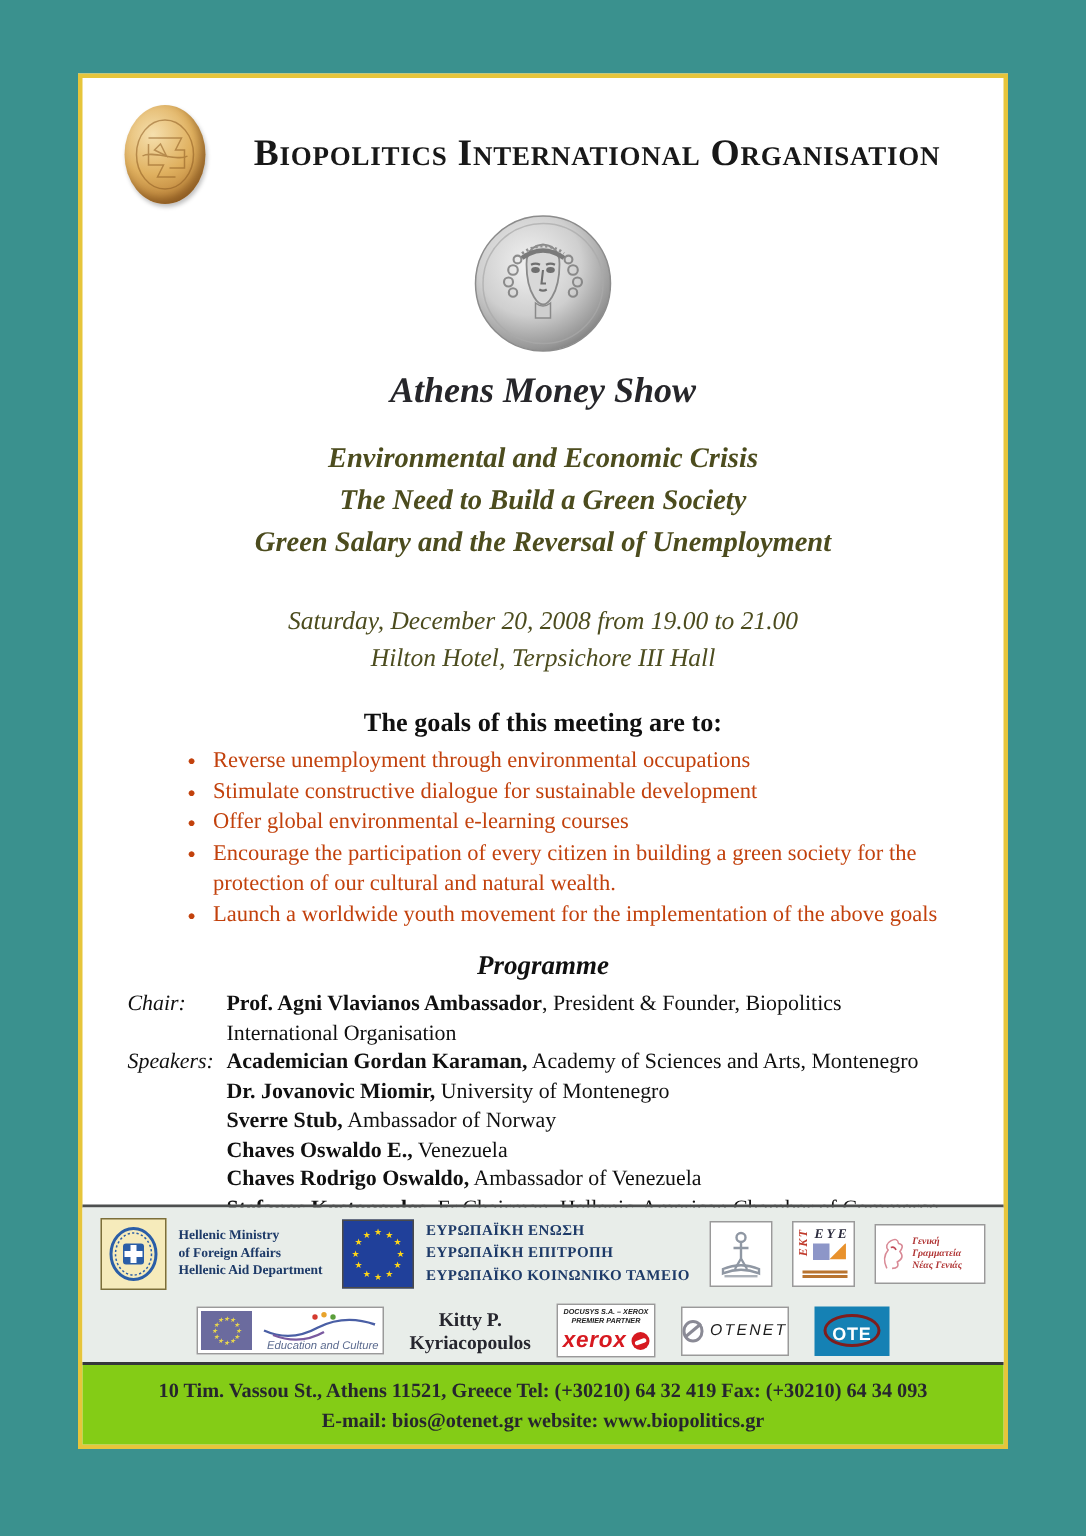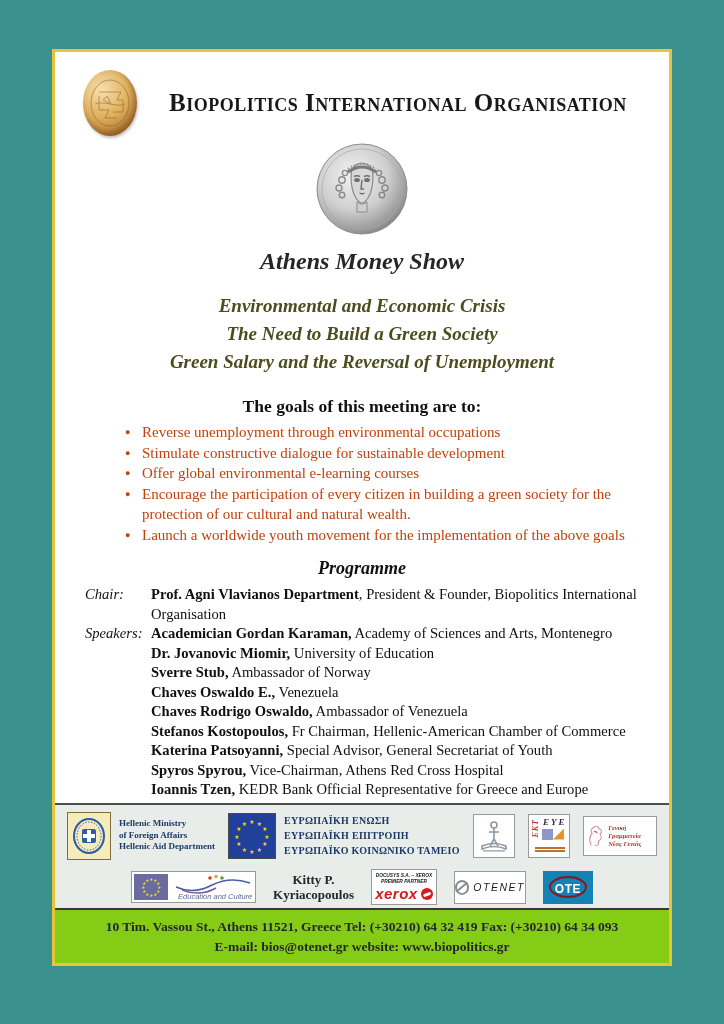--- a/index.html
+++ b/index.html
@@ -162,41 +162,45 @@
   </svg>
 
   <div class="event-title">Athens Money Show</div>
 
   <div class="theme">
       <div>Environmental and Economic Crisis</div>
       <div>The Need to Build a Green Society</div>
       <div>Green Salary and the Reversal of Unemployment</div>
     </div>
 
+  <div class="when">
+    <div>Saturday, December 20, 2008 from 19.00 to 21.00</div>
+    <div>Hilton Hotel, Terpsichore III Hall</div>
+  </div>
 
   <div class="goals-heading">The goals of this meeting are to:</div>
   <ul class="goals-list">
       <li>Reverse unemployment through environmental occupations</li>
       <li>Stimulate constructive dialogue for sustainable development</li>
       <li>Offer global environmental e-learning courses</li>
       <li>Encourage the participation of every citizen in building a green society for the protection of our cultural and natural wealth.</li>
       <li>Launch a worldwide youth movement for the implementation of the above goals</li>
     </ul>
 
   <div class="prog-heading">Programme</div>
   <div class="programme">
     <div class="prog-row">
       <div class="prog-label">Chair:</div>
-      <div class="prog-content"><b>Prof. Agni Vlavianos Department</b><span>, President  &amp; Founder, Biopolitics International Organisation</span></div>
+      <div class="prog-content"><b>Prof. Agni Vlavianos Ambassador</b><span>, President  &amp; Founder, Biopolitics International Organisation</span></div>
     </div>
     <div class="prog-row">
       <div class="prog-label">Speakers:</div>
       <div class="prog-content">
           <div class="prog-line"><b>Academician Gordan Karaman,</b><span> Academy of Sciences and Arts, Montenegro</span></div>
-          <div class="prog-line"><b>Dr. Jovanovic Miomir,</b><span> University of Education</span></div>
+          <div class="prog-line"><b>Dr. Jovanovic Miomir,</b><span> University of Montenegro</span></div>
           <div class="prog-line"><b>Sverre Stub,</b><span> Ambassador of Norway</span></div>
           <div class="prog-line"><b>Chaves Oswaldo E.,</b><span> Venezuela</span></div>
           <div class="prog-line"><b>Chaves Rodrigo Oswaldo,</b><span> Ambassador of Venezuela</span></div>
           <div class="prog-line"><b>Stefanos Kostopoulos,</b><span> Fr Chairman, Hellenic-American Chamber of Commerce</span></div>
           <div class="prog-line"><b>Katerina Patsoyanni,</b><span> Special Advisor, General Secretariat of Youth</span></div>
           <div class="prog-line"><b>Spyros Spyrou,</b><span> Vice-Chairman, Athens Red Cross Hospital</span></div>
           <div class="prog-line"><b>Ioannis Tzen,</b><span> KEDR Bank Official Representative for Greece and Europe</span></div>
           <div class="prog-line"><b>Alexandros Vrahnos,</b><span> President Green Transport, Hellenic Ministry of Transport</span></div>
         </div>
     </div>

